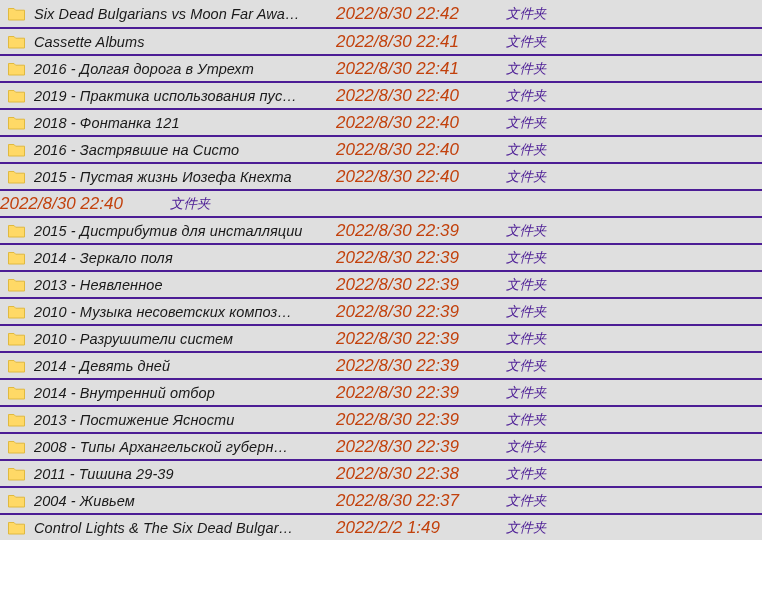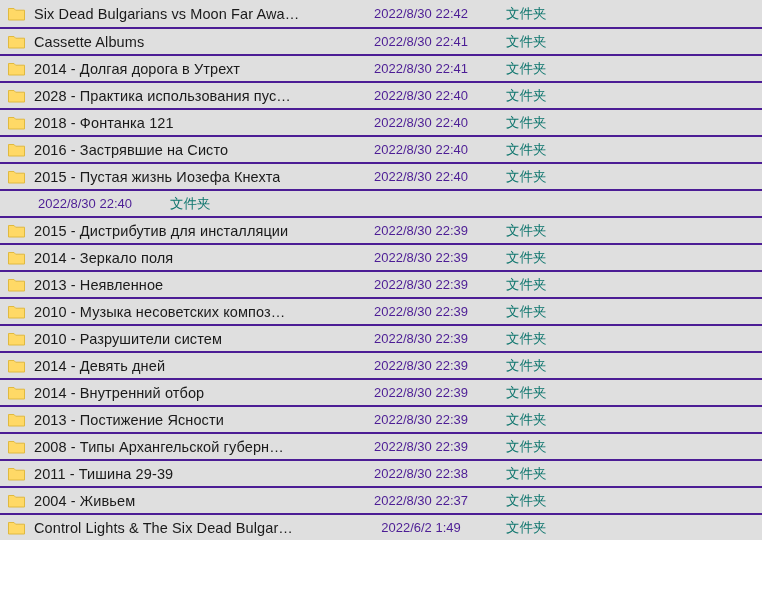--- a/index.html
+++ b/index.html
@@ -11,20 +11,21 @@
     width: 776px;
     height: 605px;
     overflow: hidden;
     font-family: "Liberation Sans", sans-serif;
   }
   .explorer {
     position: relative;
     width: 728px;
     height: 605px;
     background: #ffffff;
+    font-style: italic;
   }
   .file-list {
     position: absolute;
     left: 0;
     top: 0;
     width: 762px;
     background: #ffffff;
   }
   .row {
     position: relative;
@@ -63,31 +64,30 @@
     font-size: 14.5px;
     color: #1a1a1a;
     white-space: nowrap;
     overflow: hidden;
     text-overflow: ellipsis;
     letter-spacing: 0.1px;
   }
   .cell-date {
     width: 170px;
     min-width: 170px;
-    font-size: 13px;
-    color: #4c1d95;
+    font-size: 17px;
+    color: #c2410c;
     white-space: nowrap;
     overflow: hidden;
-    text-align: center;
   }
   .cell-type {
     width: 120px;
     min-width: 120px;
     font-size: 13.5px;
-    color: #0f766e;
+    color: #4c1d95;
     white-space: nowrap;
     overflow: hidden;
   }
   .right-gutter {
     position: absolute;
     left: 762px;
     top: 0;
     width: 14px;
     height: 605px;
     background: #ffffff;
@@ -130,33 +130,33 @@
         <div class="cell-date">2022/8/30 22:41</div>
         <div class="cell-type">文件夹</div>
       </div>
       <div class="row">
         <div class="cell-name">
           <span class="folder-icon">
             <svg width="17" height="14" viewBox="0 0 17 14">
               <path d="M0.5 1.5 H6 L7.6 3.2 H16.5 V13 H0.5 Z" fill="#ffd966" stroke="#e0b93f" stroke-width="1"></path>
             </svg>
           </span>
-          <span class="name-text">2014 - Долгая дорога в Утрехт</span>
+          <span class="name-text">2016 - Долгая дорога в Утрехт</span>
         </div>
         <div class="cell-date">2022/8/30 22:41</div>
         <div class="cell-type">文件夹</div>
       </div>
       <div class="row">
         <div class="cell-name">
           <span class="folder-icon">
             <svg width="17" height="14" viewBox="0 0 17 14">
               <path d="M0.5 1.5 H6 L7.6 3.2 H16.5 V13 H0.5 Z" fill="#ffd966" stroke="#e0b93f" stroke-width="1"></path>
             </svg>
           </span>
-          <span class="name-text">2028 - Практика использования пус…</span>
+          <span class="name-text">2019 - Практика использования пус…</span>
         </div>
         <div class="cell-date">2022/8/30 22:40</div>
         <div class="cell-type">文件夹</div>
       </div>
       <div class="row">
         <div class="cell-name">
           <span class="folder-icon">
             <svg width="17" height="14" viewBox="0 0 17 14">
               <path d="M0.5 1.5 H6 L7.6 3.2 H16.5 V13 H0.5 Z" fill="#ffd966" stroke="#e0b93f" stroke-width="1"></path>
             </svg>
@@ -328,19 +328,19 @@
       </div>
       <div class="row">
         <div class="cell-name">
           <span class="folder-icon">
             <svg width="17" height="14" viewBox="0 0 17 14">
               <path d="M0.5 1.5 H6 L7.6 3.2 H16.5 V13 H0.5 Z" fill="#ffd966" stroke="#e0b93f" stroke-width="1"></path>
             </svg>
           </span>
           <span class="name-text">Control Lights &amp; The Six Dead Bulgar…</span>
         </div>
-        <div class="cell-date">2022/6/2 1:49</div>
+        <div class="cell-date">2022/2/2 1:49</div>
         <div class="cell-type">文件夹</div>
       </div>
     </div>
   <div class="right-gutter"></div>
   <div class="bottom-gutter"></div>
 </div>
 
 </body></html>

